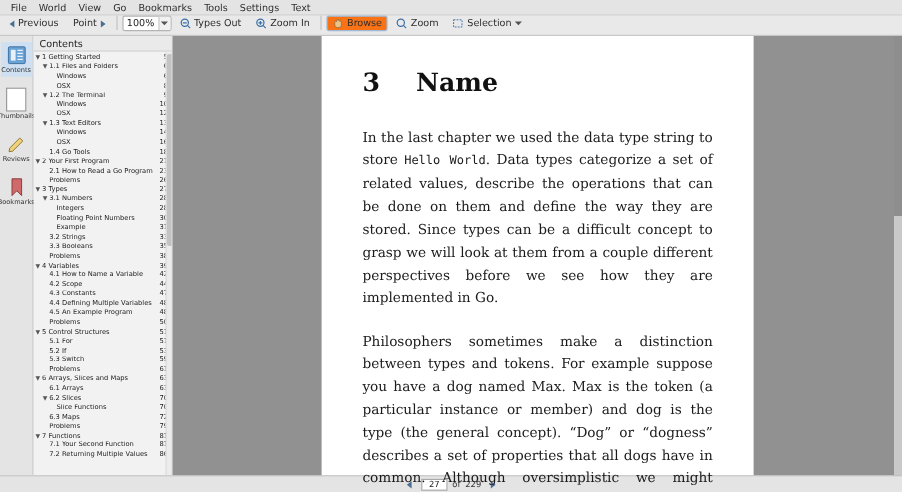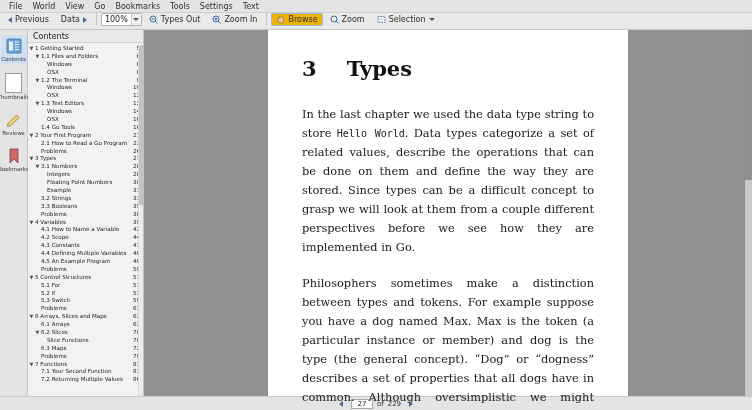--- a/index.html
+++ b/index.html
@@ -29,21 +29,21 @@
 
   
   .menubar { height:13px; background:#e4e4e4; border-bottom:1px solid #cfcfcf; display:flex; align-items:center;
              padding-left:4px; flex:none; }
   .menubar .mi { padding:0 5px; font-size:8px; color:#303030; line-height:13px; }
 
   
   .toolbar { height:17px; background:#e9e9e9; border-bottom:1px solid #c8c8c8;
              display:flex; align-items:flex-start; gap:2px; padding:0 3px; flex:none; }
   .tb-item { display:flex; align-items:center; gap:3px; padding:1px 4px; font-size:8px; color:#2f2f2f; border:1px solid transparent; border-radius:2px; }
-  .tb-item.active { background:#eab308; border-color:#9db9d6; }
+  .tb-item.active { background:#f97316; border-color:#9db9d6; }
   .sep { width:1px; height:12px; background:#c4c4c4; margin:0 2px; }
   .zoombox { display:flex; align-items:center; border:1px solid #b5b5b5; background:#fff; height:13px; border-radius:2px; }
   .zoombox .val { font-size:8px; padding:0 3px; color:#222; }
   .zoombox .arrow { width:10px; height:11px; border-left:1px solid #ccc; display:flex; align-items:center; justify-content:center; background:#f1f1f1; }
   .tri-d { width:0;height:0;border-left:3px solid transparent;border-right:3px solid transparent;border-top:3px solid #555; }
   .tri-l { width:0;height:0;border-top:3px solid transparent;border-bottom:3px solid transparent;border-right:4px solid #4a6e96; }
   .tri-r { width:0;height:0;border-top:3px solid transparent;border-bottom:3px solid transparent;border-left:4px solid #4a6e96; }
 
   svg { display:block; }
 
@@ -104,21 +104,21 @@
     <div class="mi">Settings</div>
     <div class="mi">Text</div>
   </div>
 
   <div class="toolbar">
     <div class="tb-item">
       <span class="tri-l"></span>
       <span>Previous</span>
     </div>
     <div class="tb-item">
-      <span>Data</span>
+      <span>Point</span>
       <span class="tri-r"></span>
     </div>
     <div class="sep"></div>
     <div class="zoombox">
       <span class="val">100%</span>
       <span class="arrow">
           <span class="tri-d"></span>
         </span>
     </div>
     <div class="tb-item">
@@ -414,21 +414,21 @@
           <div class="toc-scroll">
           <div class="thumb"></div>
         </div>
       </div>
     </div>
 
     <div class="viewer">
       <div class="page">
         <div class="chapnum">
           <span>3</span>
-          <span>Types</span>
+          <span>Name</span>
         </div>
         <div class="para" id="para-0">In the last chapter we used the data type string to store <code>Hello World</code>. Data types categorize a set of related values, describe the operations that can be done on them and define the way they are stored. Since types can be a difficult concept to grasp we will look at them from a couple different perspectives before we see how they are implemented in Go.</div>
         <div class="para">Philosophers sometimes make a distinction between types and tokens. For example suppose you have a dog named Max. Max is the token (a particular instance or member) and dog is the type (the general concept). “Dog” or “dogness” describes a set of properties that all dogs have in common. Although oversimplistic we might reason like this: All dogs have 4 legs, Max is a</div>
       </div>
       <div class="vscroll">
         <div class="thumb"></div>
       </div>
     </div>
   </div>
 

